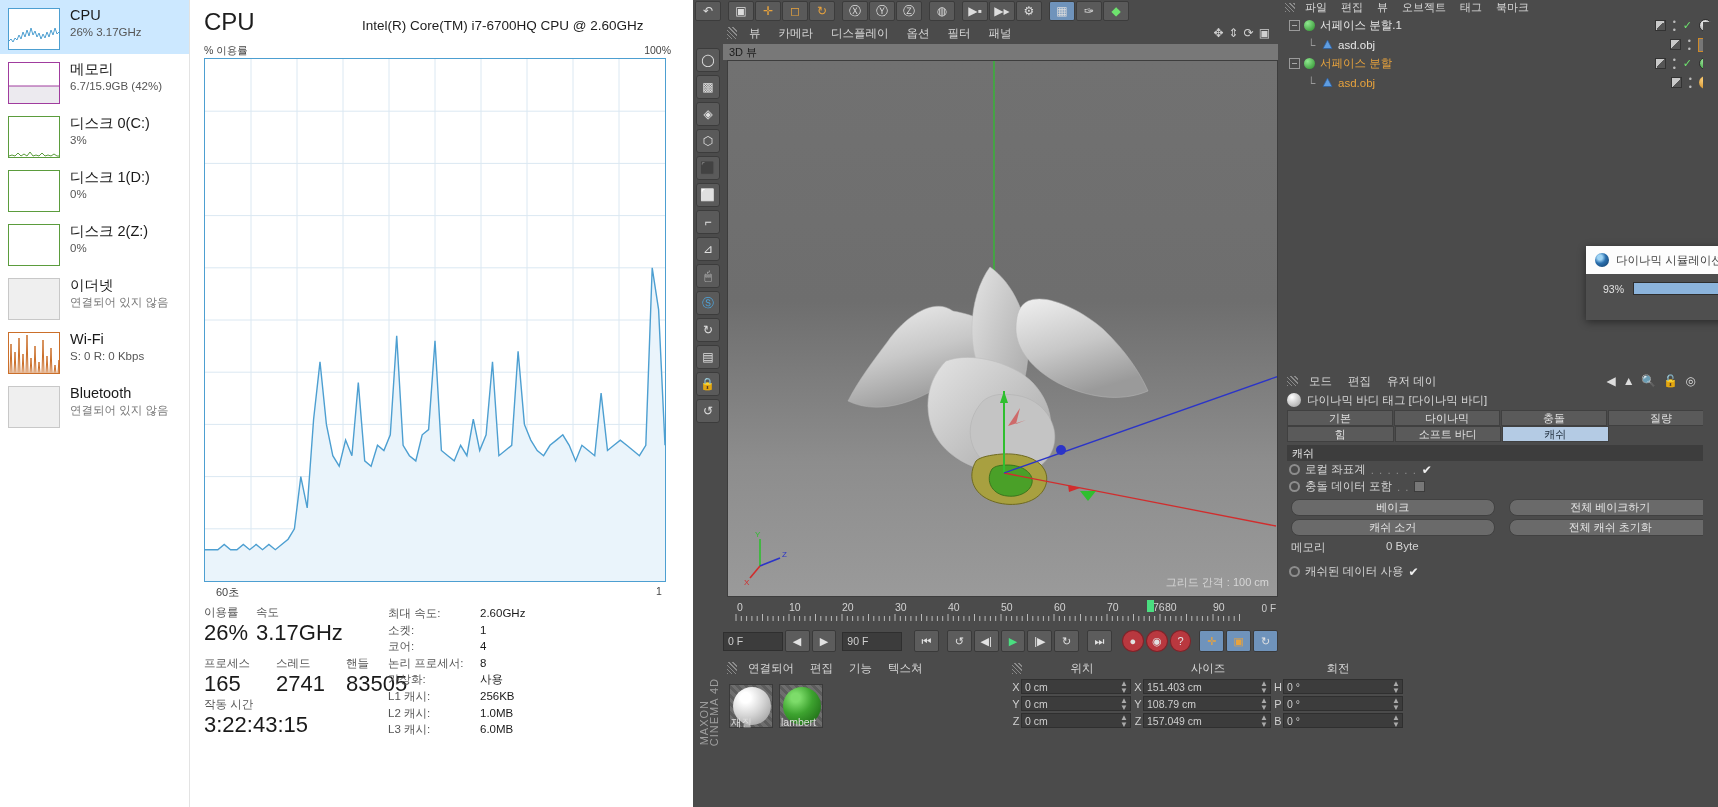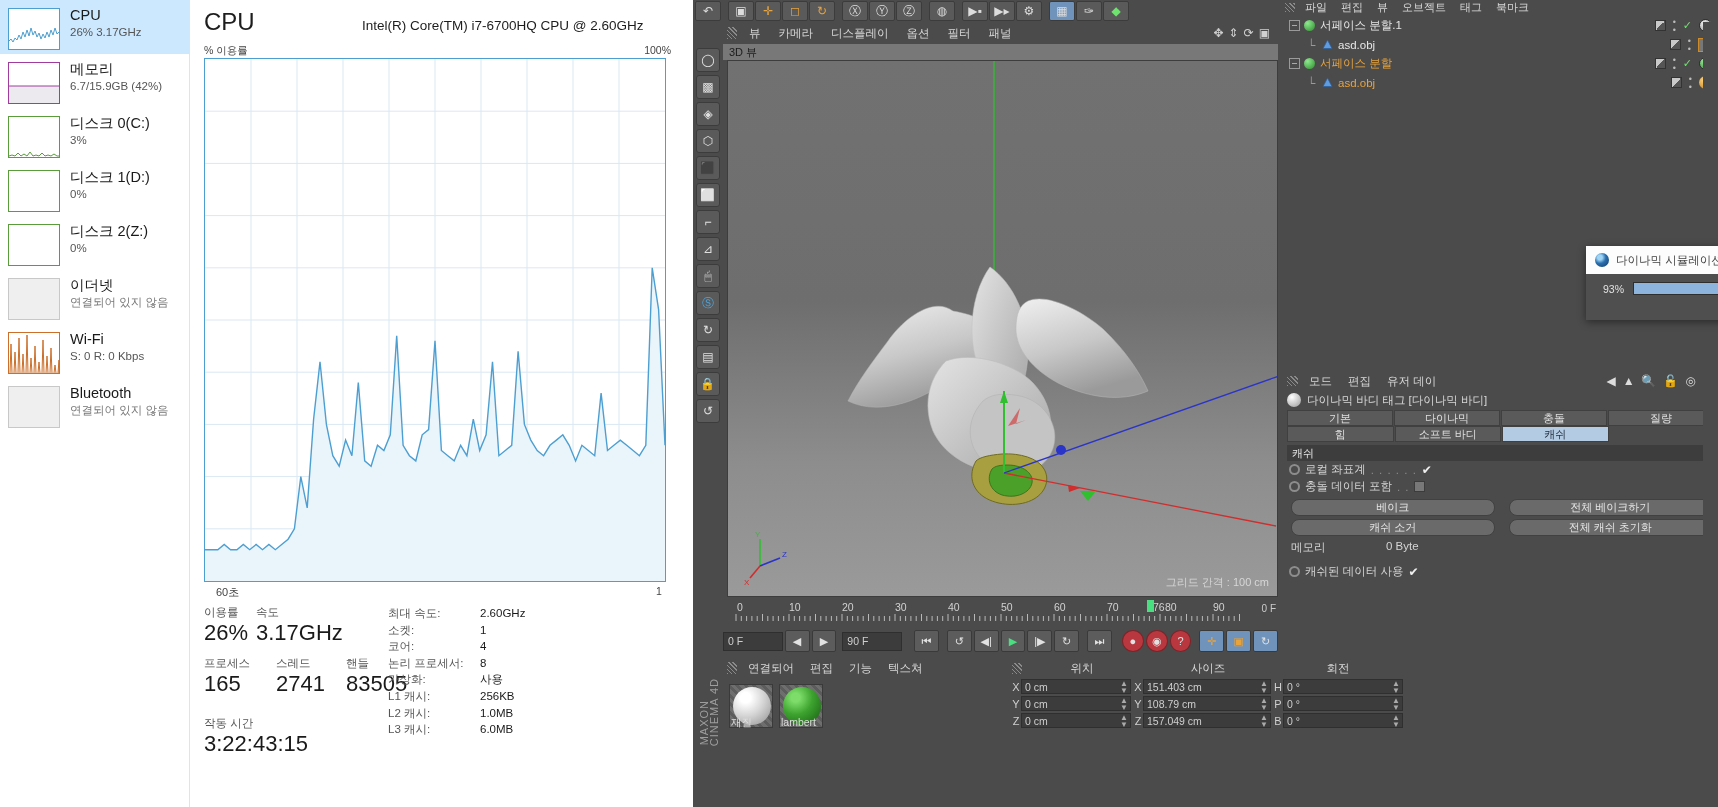--- a/index.html
+++ b/index.html
@@ -380,21 +380,21 @@
         <div class="st-row" style="margin-top:10px">
           <div class="st-col p1 st-lbl">프로세스</div>
           <div class="st-col p2 st-lbl">스레드</div>
           <div class="st-col st-lbl">핸들</div>
         </div>
         <div class="st-row">
           <div class="st-col p1 st-val">165</div>
           <div class="st-col p2 st-val">2741</div>
           <div class="st-col st-val">83505</div>
         </div>
-        <div class="st-lbl" style="margin-top:19px">작동 시간</div>
+        <div class="st-lbl" style="margin-top:0">작동 시간</div>
         <div class="st-val">3:22:43:15</div>
       </div>
 
       <div id="stats-right">
         <div class="sr-row">
           <div class="sr-k">최대 속도:</div>
           <div class="sr-v">2.60GHz</div>
         </div>
         <div class="sr-row">
           <div class="sr-k">소켓:</div>

